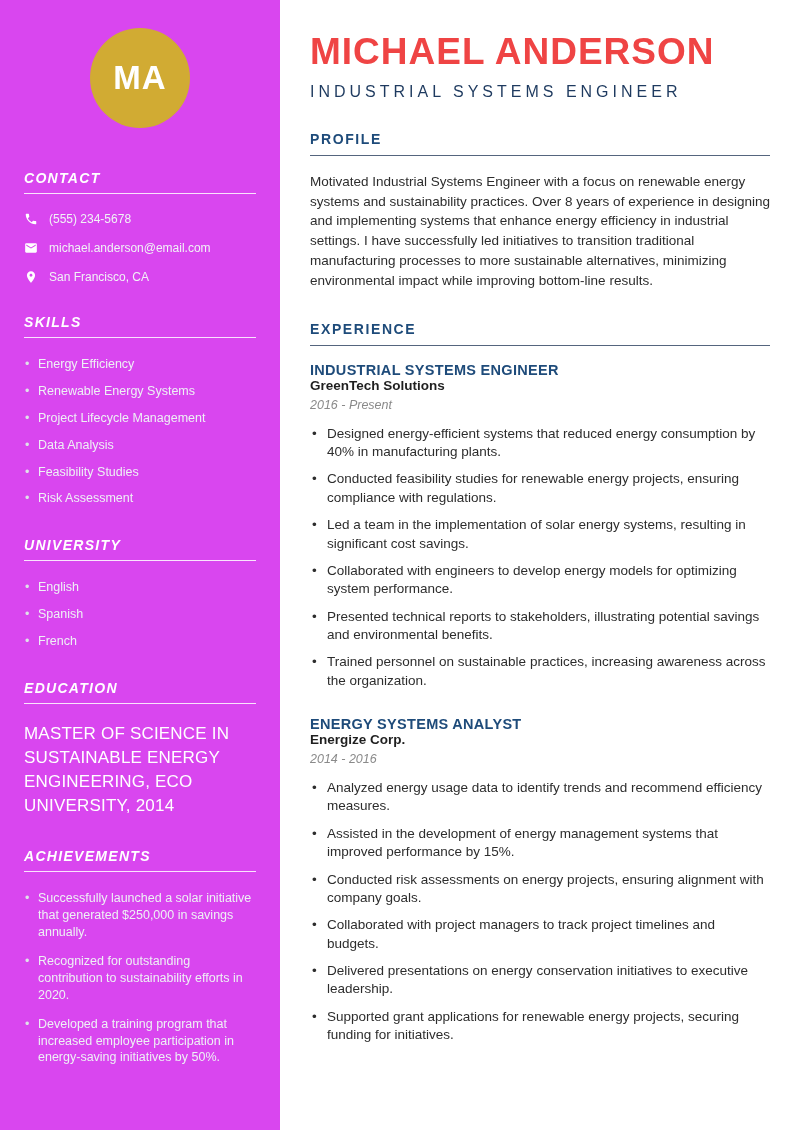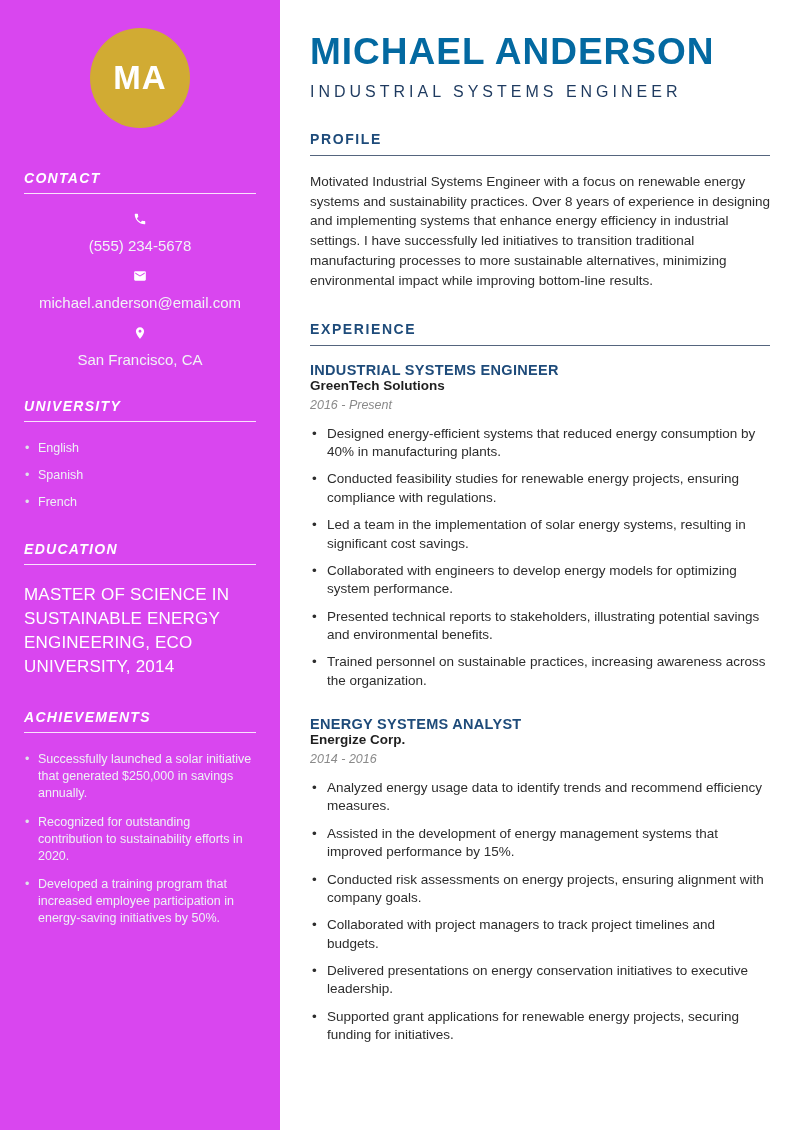--- a/index.html
+++ b/index.html
@@ -7,32 +7,32 @@
   .page { display: flex; width: 800px; min-height: 1130px; }
 
   
   .sidebar { width: 280px; flex-shrink: 0; background: #d946ef; color: #f1f3f6; padding: 28px 24px 40px; }
   .avatar { width: 100px; height: 100px; border-radius: 50%; background: #d1ab33; color: #ffffff;
             display: flex; align-items: center; justify-content: center; margin: 0 auto 42px;
             font-size: 33px; font-weight: 700; letter-spacing: 1px; }
   .side-section { margin-bottom: 30px; }
   .side-heading { font-size: 14px; font-weight: 700; letter-spacing: 1.3px; color: #ffffff;
                   padding-bottom: 7px; border-bottom: 1px solid rgba(255,255,255,0.85); margin-bottom: 18px; font-style: italic; }
-  .contact-item { display: flex; align-items: center; gap: 11px; font-size: 15px; margin-bottom: 15px; flex-direction: column; }
+  .contact-item { display: flex; align-items: center; gap: 11px; font-size: 12px; margin-bottom: 15px; }
   .cicon { width: 14px; height: 14px; display: inline-flex; flex-shrink: 0; }
   .cicon svg { width: 14px; height: 14px; fill: #ffffff; }
   .side-list { list-style: none; }
   .side-list li { position: relative; padding-left: 14px; font-size: 12.5px; margin-bottom: 10px; line-height: 1.35; color: #eef1f5; }
   .side-list li::before { content: "•"; position: absolute; left: 1px; color: #dfe3e8; }
   .degree { font-size: 17px; font-weight: 400; line-height: 1.42; color: #ffffff; letter-spacing: 0.2px; }
   .ach-list li { margin-bottom: 12px; }
 
   
   .main { flex: 1; padding: 32px 30px 40px; background: #ffffff; }
-  .name { font-size: 37px; font-weight: 700; color: #0369a1; letter-spacing: 1px; line-height: 1.1; }
+  .name { font-size: 37px; font-weight: 700; color: #ef4444; letter-spacing: 1px; line-height: 1.1; }
   .headline { font-size: 16px; letter-spacing: 4px; color: #1e3a5f; margin-top: 10px; font-weight: 400; }
   .section { margin-top: 30px; }
   .section-heading { font-size: 14px; font-weight: 700; letter-spacing: 1.6px; color: #1e4b7a;
                      padding-bottom: 8px; border-bottom: 1px solid #55657e; margin-bottom: 16px; }
   .profile-text { font-size: 13.5px; line-height: 1.47; color: #2d2d2d; }
   .job { margin-top: 6px; }
   .job + .job { margin-top: 26px; }
   .job-title { font-size: 14.5px; font-weight: 700; color: #1e4b7a; letter-spacing: 0.3px; }
   .company { font-size: 13.5px; font-weight: 700; color: #1f1f1f; }
   .dates { font-size: 12.5px; font-style: italic; color: #8a8a8a; margin-top: 5px; }
@@ -73,20 +73,31 @@
       <div class="contact-item">
         <span class="cicon">
           <svg viewBox="0 0 24 24">
               <path d="M12 2C8.13 2 5 5.13 5 9c0 5.25 7 13 7 13s7-7.75 7-13c0-3.87-3.13-7-7-7zm0 9.5c-1.38 0-2.5-1.12-2.5-2.5S10.62 6.5 12 6.5s2.5 1.12 2.5 2.5-1.12 2.5-2.5 2.5z"></path>
             </svg>
         </span>
         <span>San Francisco, CA</span>
       </div>
     </section>
 
+    <section class="side-section">
+      <h2 class="side-heading">SKILLS</h2>
+      <ul class="side-list">
+        <li>Energy Efficiency</li>
+        <li>Renewable Energy Systems</li>
+        <li>Project Lifecycle Management</li>
+        <li>Data Analysis</li>
+        <li>Feasibility Studies</li>
+        <li>Risk Assessment</li>
+      </ul>
+    </section>
 
     <section class="side-section">
       <h2 class="side-heading">UNIVERSITY</h2>
       <ul class="side-list">
         <li>English</li>
         <li>Spanish</li>
         <li>French</li>
       </ul>
     </section>
 

